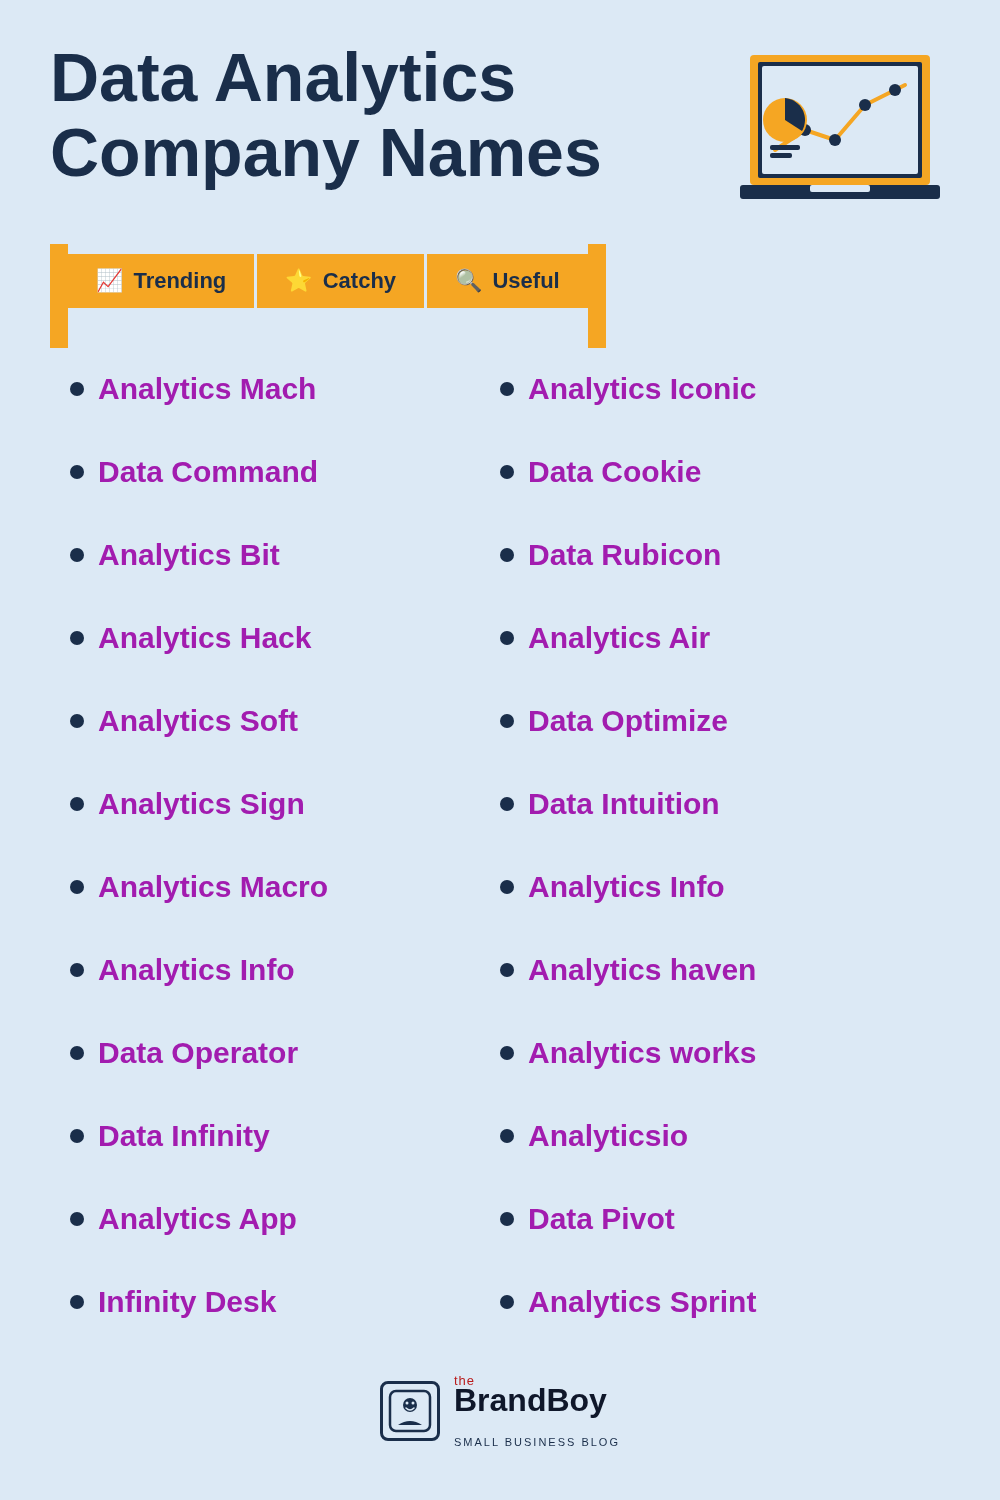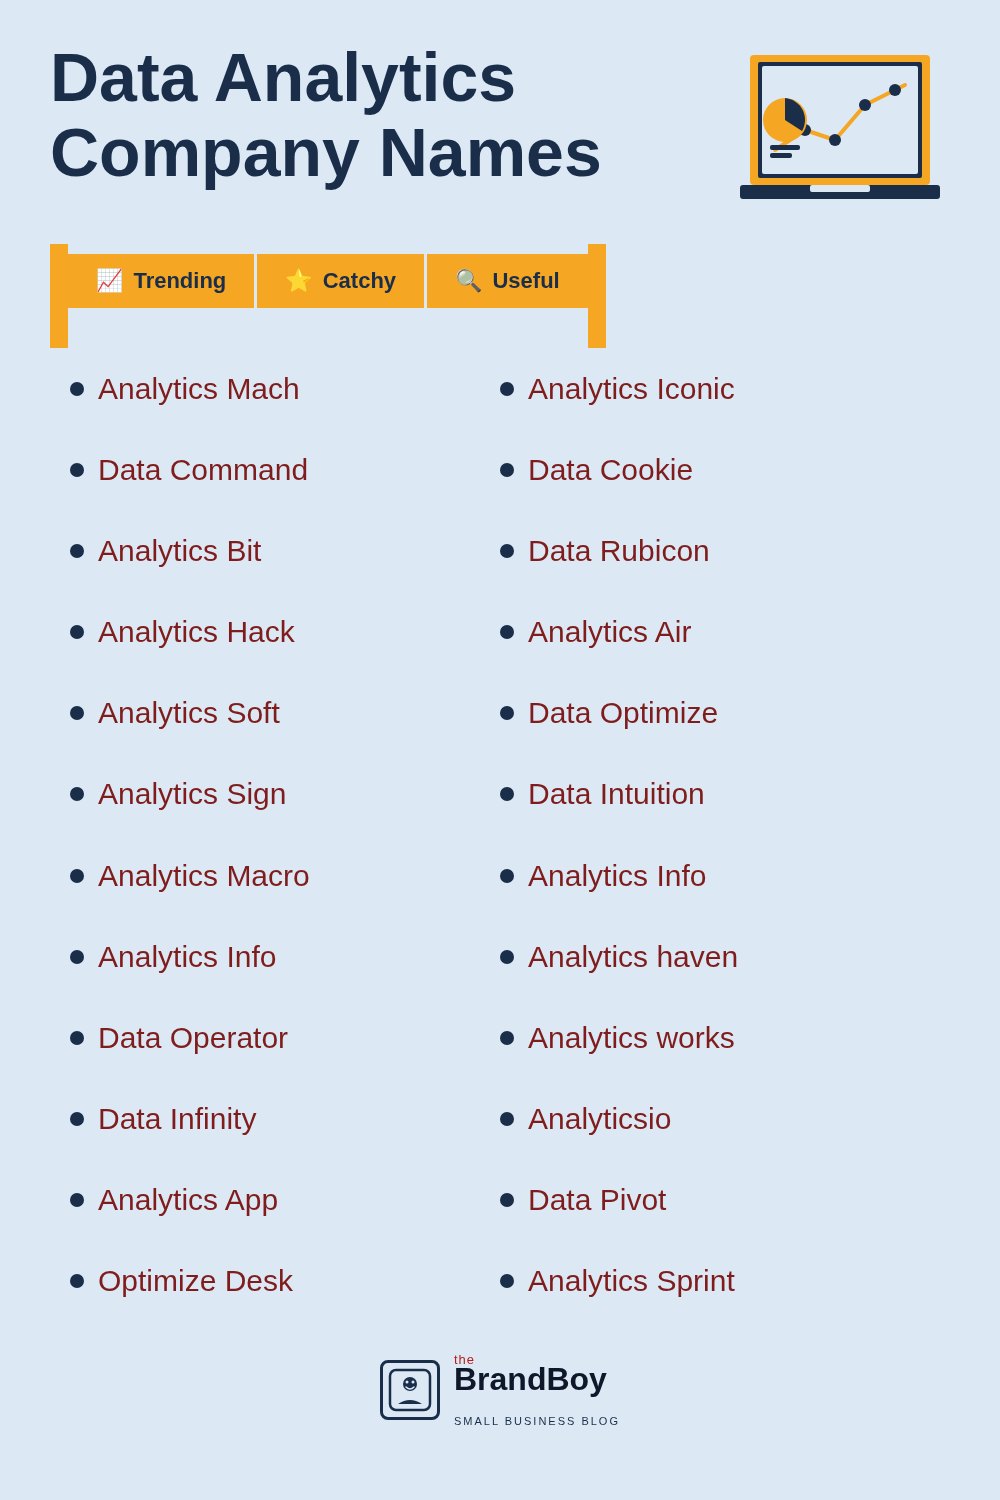--- a/index.html
+++ b/index.html
@@ -11,21 +11,21 @@
       font-family: 'Georgia', 'Times New Roman', serif;
       display: flex;
       flex-direction: column;
       align-items: center;
     }
 
     .page-wrapper {
       width: 100%;
       max-width: 1000px;
       background-color: #dce9f5;
-      padding: 40px 50px 53px 50px;
+      padding: 40px 50px 32px 50px;
       min-height: 1500px;
       display: flex;
       flex-direction: column;
     }
 
     .header-section {
       display: flex;
       flex-direction: row;
       align-items: flex-start;
       justify-content: space-between;
@@ -106,22 +106,22 @@
       gap: 0px;
       flex: 1;
       padding: 0 20px;
     }
 
     .name-item {
       display: flex;
       align-items: center;
       padding: 18px 0px;
       font-size: 30px;
-      font-weight: 400;
-      color: #7f1d1d;
+      font-weight: 700;
+      color: #a21caf;
       font-family: Arial, Helvetica, sans-serif;
       gap: 14px;
     }
 
     .bullet {
       width: 14px;
       height: 14px;
       border-radius: 50%;
       background-color: #1a2e4a;
       flex-shrink: 0;
@@ -331,21 +331,21 @@
       <div class="name-item">
         <span class="bullet"></span>
         <span>Analytics App</span>
       </div>
       <div class="name-item">
         <span class="bullet"></span>
         <span>Data Pivot</span>
       </div>
       <div class="name-item">
         <span class="bullet"></span>
-        <span>Optimize Desk</span>
+        <span>Infinity Desk</span>
       </div>
       <div class="name-item">
         <span class="bullet"></span>
         <span>Analytics Sprint</span>
       </div>
     </div>
 
   <div class="footer-logo">
     <div class="footer-logo-icon">
 

